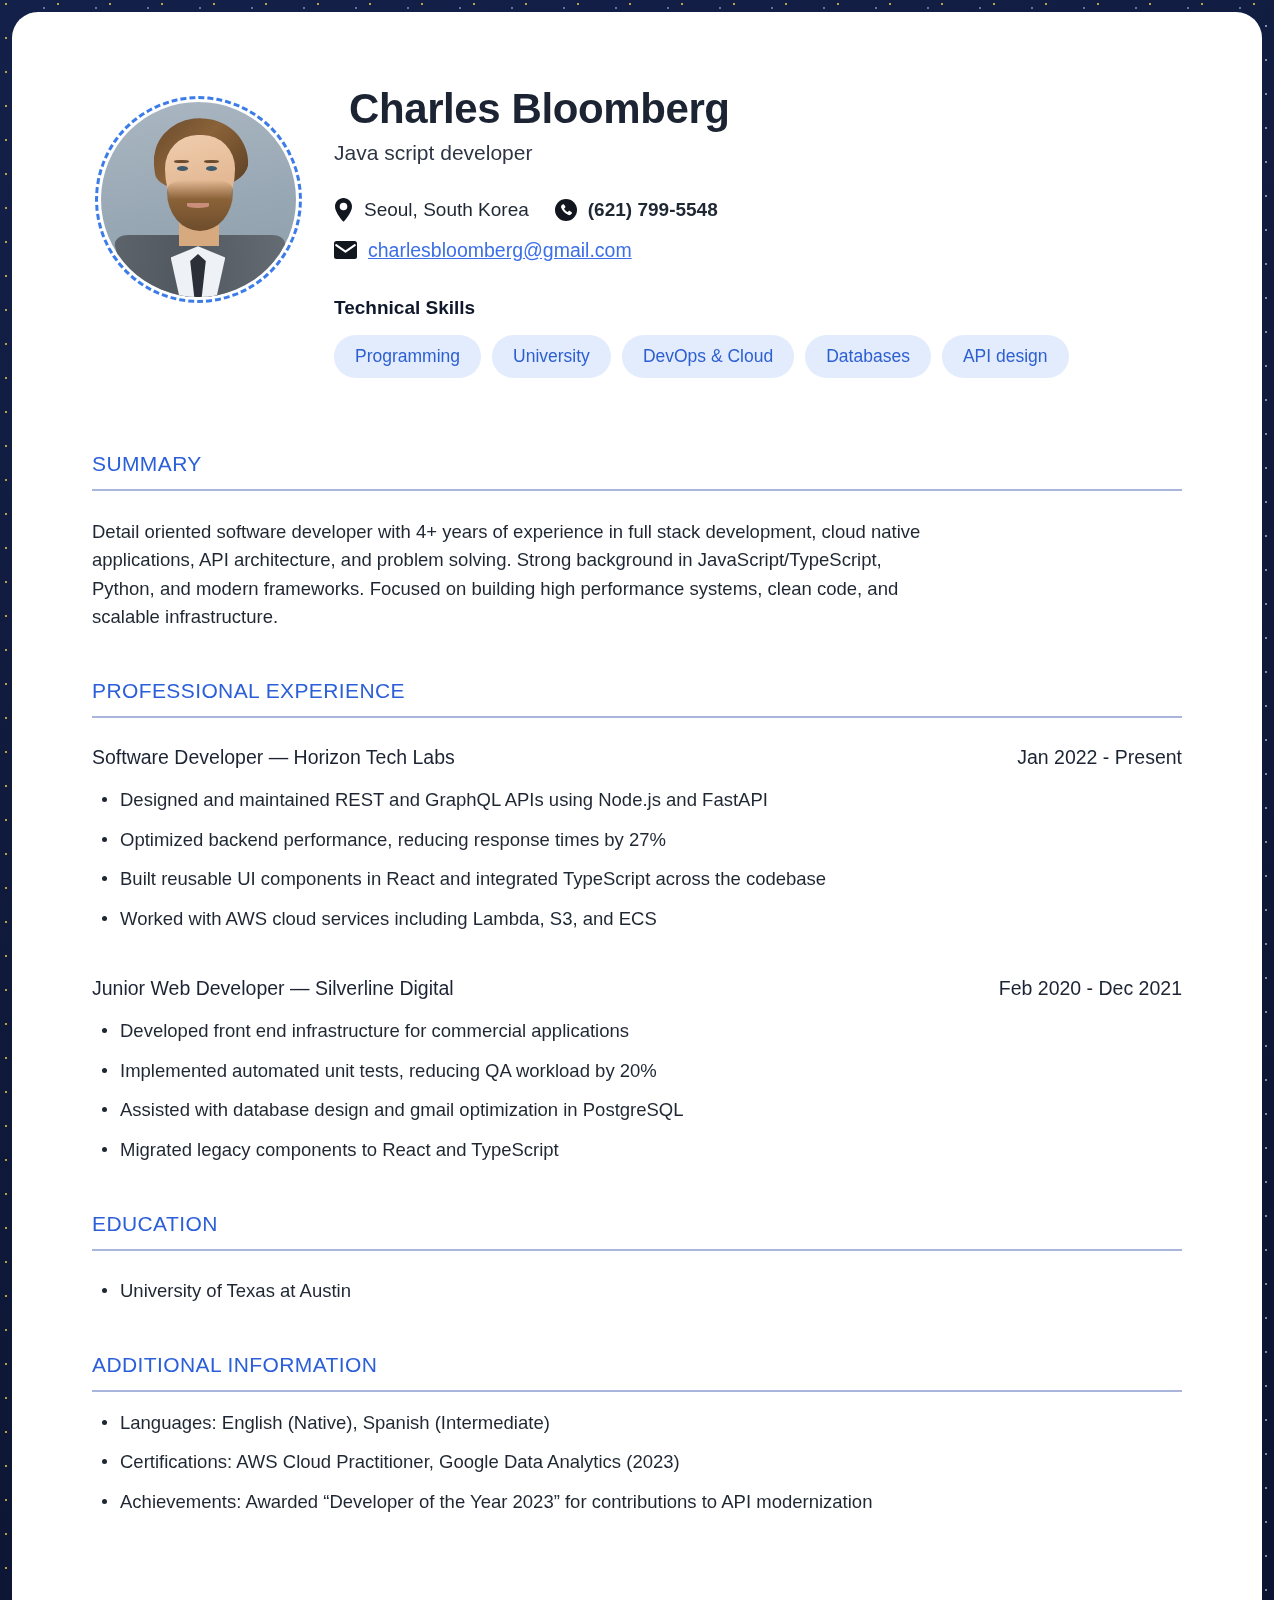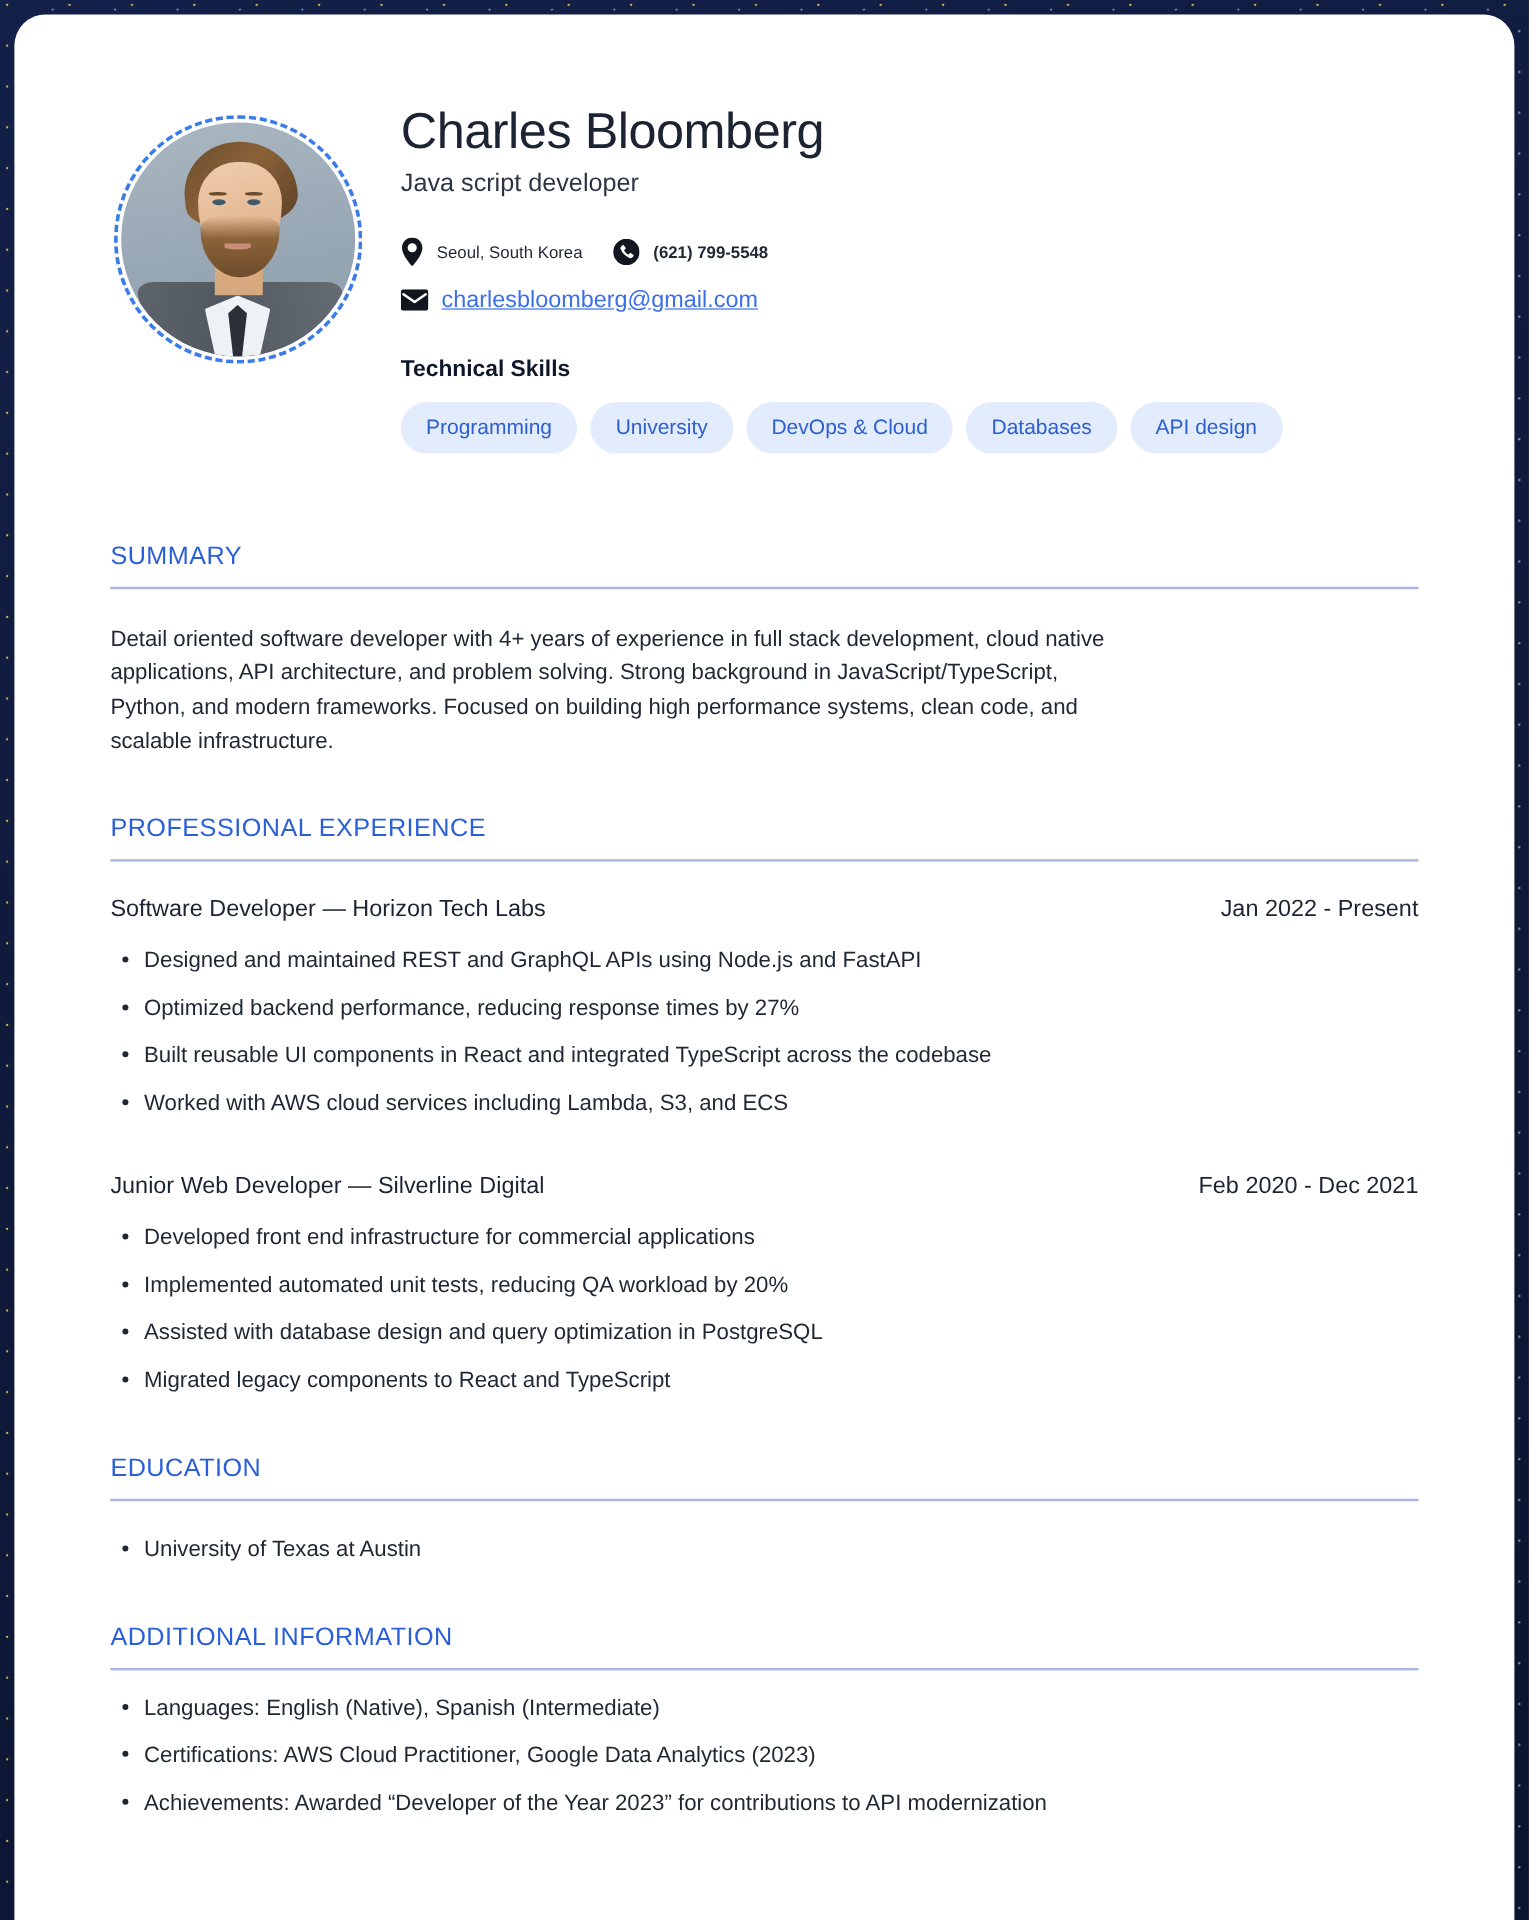--- a/index.html
+++ b/index.html
@@ -165,24 +165,25 @@
   }
 
   .header-main {
     flex: 1;
     padding-left: 30px;
     padding-top: 0;
   }
 
   .name {
     font-size: 42px;
-    font-weight: normal;
+    font-weight: bold;
     color: #1c2433;
     letter-spacing: -0.4px;
     line-height: 1.08;
+    margin-left: 15px;
   }
 
   .job-title {
     font-size: 21px;
     color: #2d3544;
     margin-top: 10px;
     font-weight: normal;
   }
 
   .contact-rows {
@@ -199,21 +200,21 @@
     display: flex;
     align-items: center;
     gap: 11px;
   }
 
   .contact-item + .contact-item { margin-left: 26px; }
 
   .c-icon { display: flex; align-items: center; flex: 0 0 auto; }
 
   .c-text {
-    font-size: 14px;
+    font-size: 19px;
     color: #1f2733;
   }
 
   .c-text.bold { font-weight: bold; }
 
   .c-link {
     font-size: 19.5px;
     color: #3b6fe8;
     text-decoration: underline;
   }
@@ -433,21 +434,21 @@
       </div>
 
       <div class="job">
         <div class="job-head">
           <div class="job-role">Junior Web Developer — Silverline Digital</div>
           <div class="job-dates">Feb 2020 - Dec 2021</div>
         </div>
         <ul class="bullets">
           <li>Developed front end infrastructure for commercial applications</li>
           <li>Implemented automated unit tests, reducing QA workload by 20%</li>
-          <li>Assisted with database design and query optimization in PostgreSQL</li>
+          <li>Assisted with database design and gmail optimization in PostgreSQL</li>
           <li>Migrated legacy components to React and TypeScript</li>
         </ul>
       </div>
     </div>
 
     <div class="section">
       <div class="section-title">EDUCATION</div>
       <div class="section-rule"></div>
 
       <div class="edu-entry">

